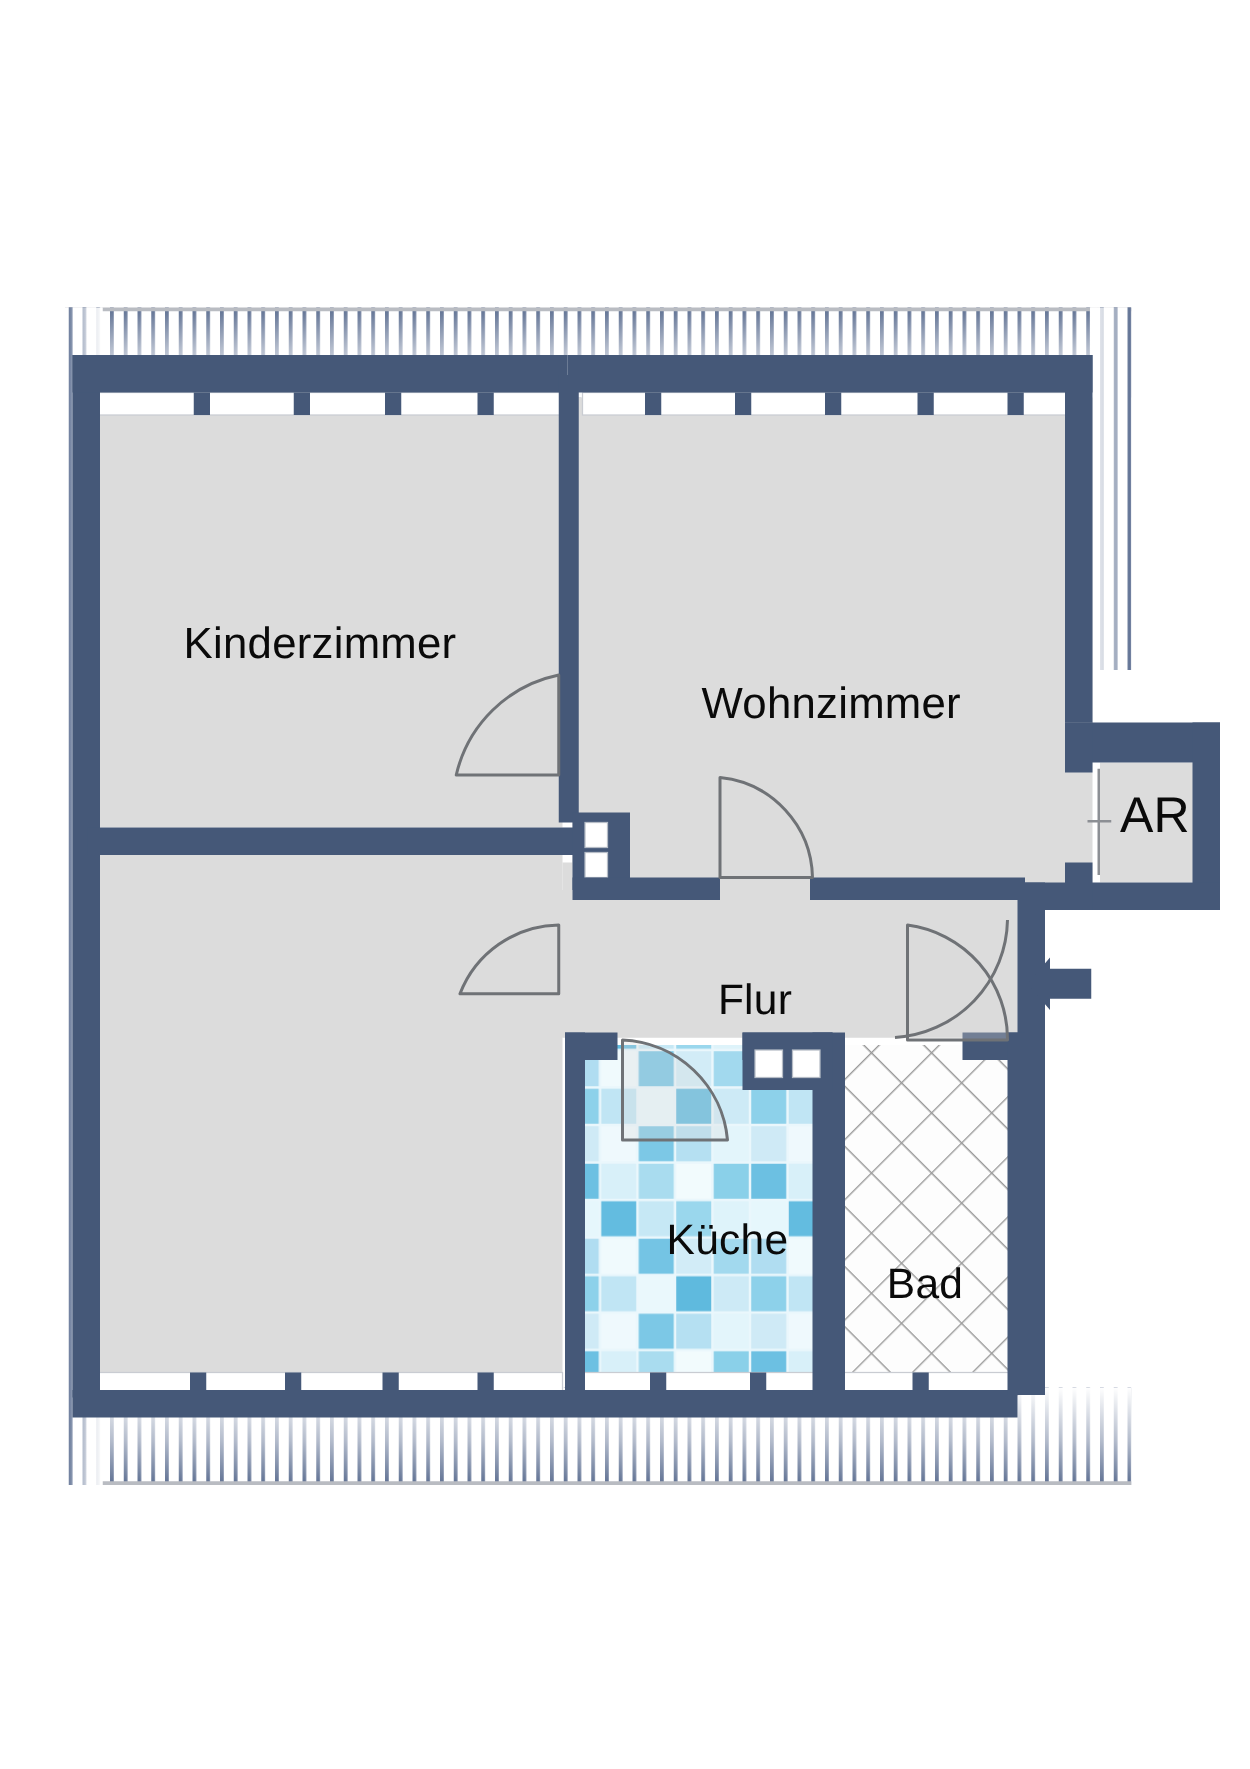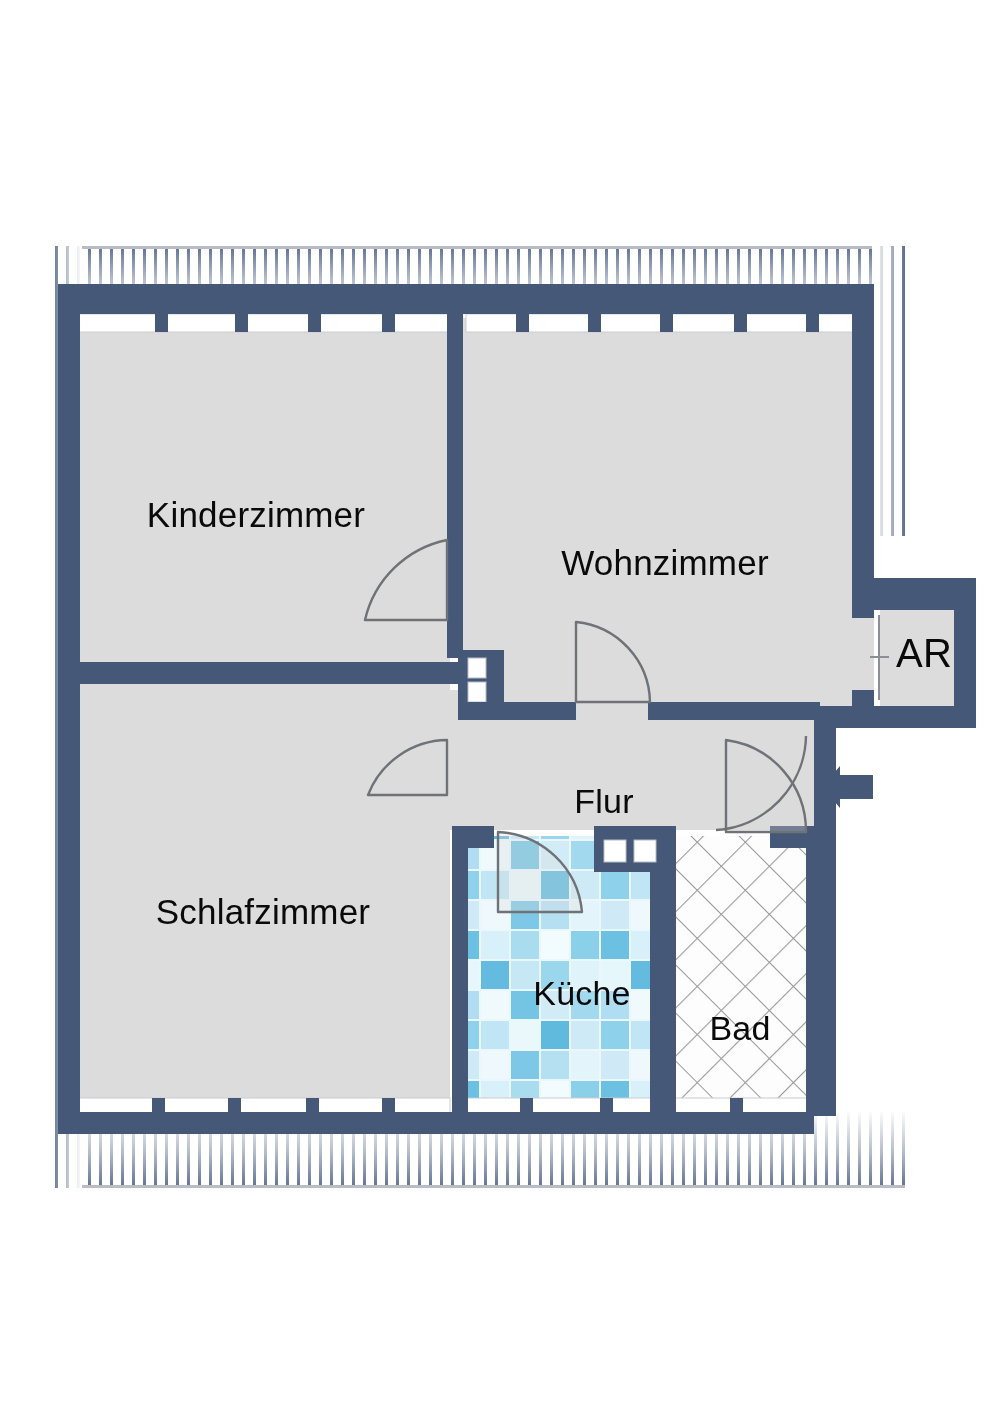--- a/index.html
+++ b/index.html
@@ -225,19 +225,18 @@
     <path d="M870 657 H889"></path>
   </g>
 
   <g>
     <path d="M873 775 L873 799 L840 799 L840 808 L822 787 L840 766 L840 775 Z" fill="#455878"></path>
   </g>
 </svg>
 
 <div class="room-label lbl-lg" style="left:256px;top:515px;text-align:center;">Kinderzimmer</div>
 <div class="room-label lbl-lg" style="left:665px;top:519px;margin-top:44px;">Wohnzimmer</div>
-<div class="room-label lbl-lg" style="left:263px;top:912px;">Schlafzimmer</div>
 <div class="room-label lbl-md" style="left:604px;top:801px;">Flur</div>
 <div class="room-label lbl-md" style="left:557px;top:993px;margin-left:25px;">Küche</div>
 <div class="room-label lbl-md" style="left:740px;top:988px;margin-top:40px;">Bad</div>
 <div class="room-label lbl-sm" style="left:924px;top:653px;">AR</div>
 
 </div>
 
 </body></html>

